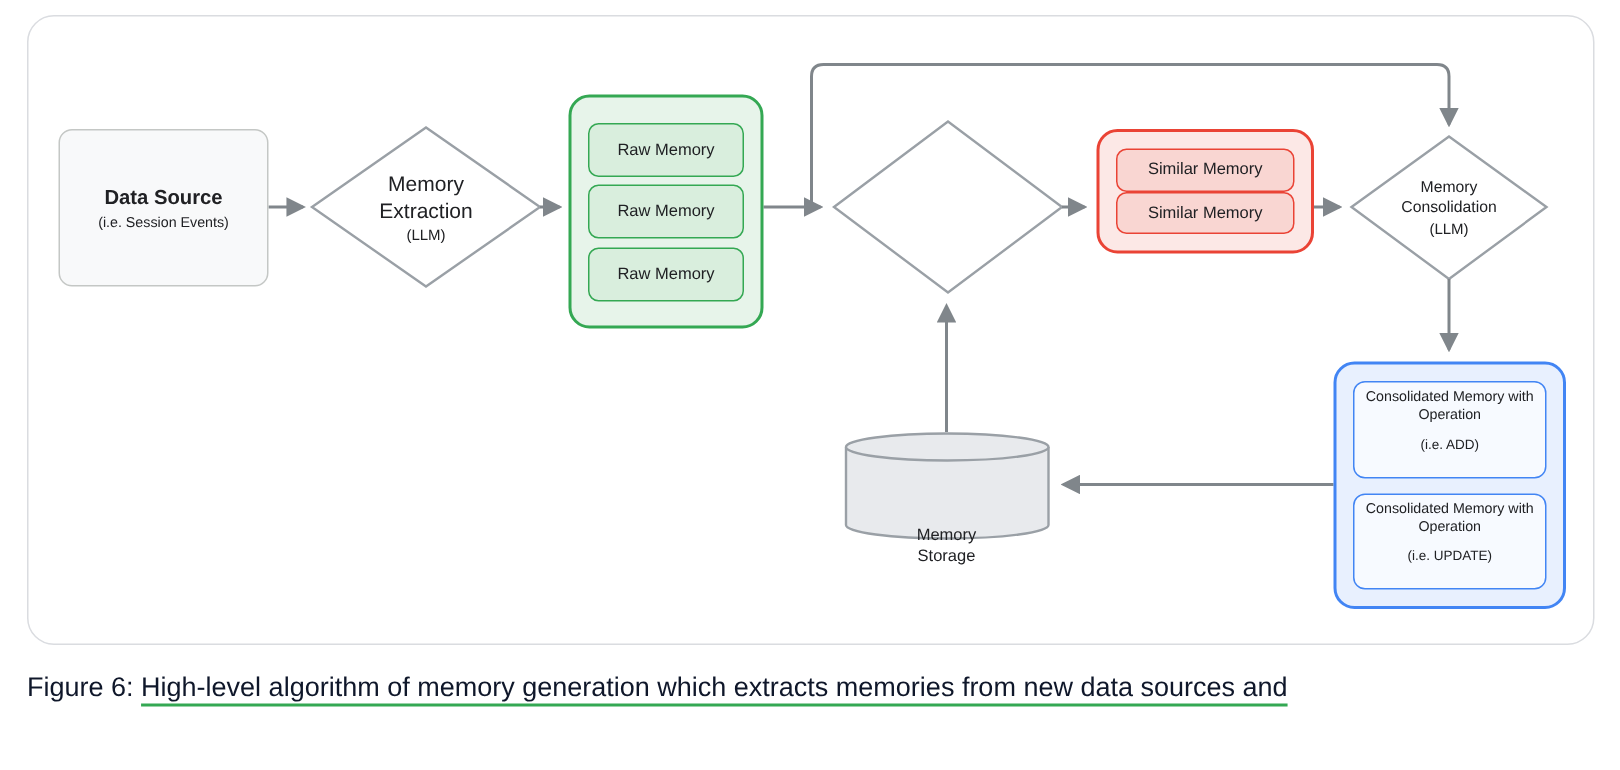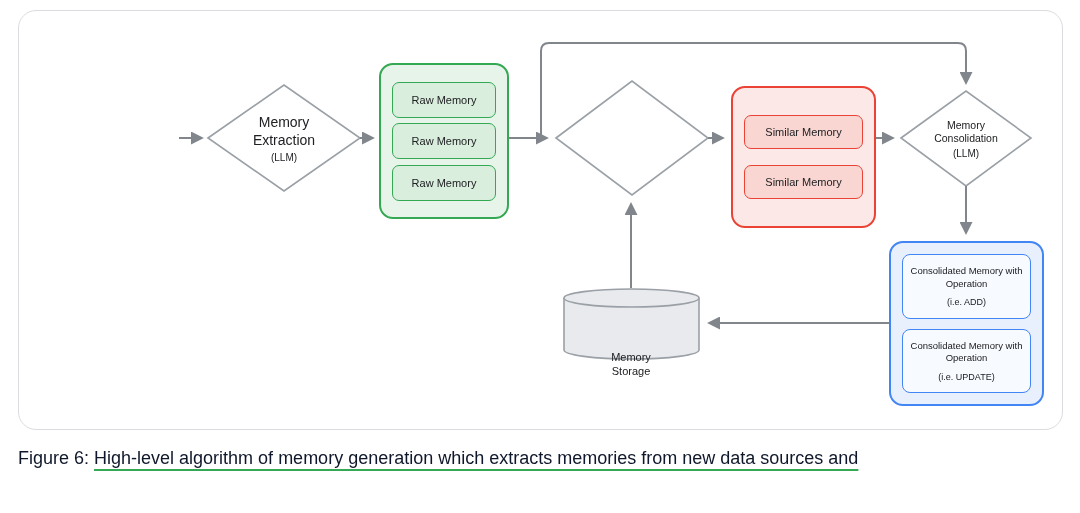--- a/index.html
+++ b/index.html
@@ -17,28 +17,28 @@
         text-align:center;box-sizing:border-box;}
   .dlabel .t{font-size:14px;line-height:1.25;}
   .dlabel .s{font-size:10px;margin-top:3px;}
   .dlabel .ln{display:block;font-size:11.5px;line-height:1.25;}
   .groupbox{position:absolute;display:flex;flex-direction:column;justify-content:space-evenly;
         padding:11px;border-radius:14px;box-sizing:border-box;}
   .green{left:360px;top:52px;width:130px;height:156px;background:var(--green-fill,#e7f4ea);
         border:2px solid var(--green-border,#34a853);}
   .green .item{height:34px;background:#d9eedd;border:1.5px solid var(--green-border,#34a853);border-radius:7px;
         display:flex;align-items:center;justify-content:center;font-size:11px;}
-  .red{left:712px;top:75px;width:145px;height:142px;background:var(--red-fill,#fce8e6);
+  .red{left:712px;top:75px;width:145px;height:83px;background:var(--red-fill,#fce8e6);
         border:2px solid var(--red-border,#ea4335);}
   .red .item{height:32px;background:#f9d6d2;border:1.5px solid var(--red-border,#ea4335);border-radius:7px;
         display:flex;align-items:center;justify-content:center;font-size:11px;}
   .blue{left:870px;top:230px;width:155px;height:165px;background:var(--blue-fill,#e8f0fe);
         border:2px solid var(--blue-border,#4285f4);justify-content:center;gap:10px;}
   .blue .item{flex:1;background:#f7faff;border:1.5px solid var(--blue-border,#4285f4);border-radius:8px;
-        display:flex;flex-direction:column;align-items:center;justify-content:center;text-align:center;padding:4px;}
+        display:flex;flex-direction:column;align-items:center;justify-content:flex-start;text-align:center;padding:4px;}
   .blue .item .t{font-size:9.5px;line-height:1.3;}
   .blue .item .s{font-size:9px;margin-top:7px;}
   .storage-label{left:567px;top:292px;width:90px;height:42px;font-size:11px;line-height:1.3;margin-top:41px;}
   .storage-label .t{font-size:11px;width:64px;}
   .caption{position:absolute;left:18px;top:442px;width:1050px;font-size:18px;line-height:32px;color:#0f172a;}
   .caption .u{text-decoration:underline;text-decoration-color:var(--caption-underline,#34a853);
         text-decoration-thickness:2px;text-underline-offset:5px;}
 </style>
 </head>
 <body>
@@ -67,20 +67,24 @@
         <line x1="490" y1="127" x2="528" y2="127" marker-end="url(#arr)"></line>
         <path d="M522 127 L522 40 Q522 32 530 32 L939 32 Q947 32 947 40 L947 72" marker-end="url(#arr)"></path>
         <line x1="689" y1="127" x2="704" y2="127" marker-end="url(#arr)"></line>
         <line x1="857" y1="127" x2="874" y2="127" marker-end="url(#arr)"></line>
         <line x1="947" y1="175" x2="947" y2="222" marker-end="url(#arr)"></line>
         <line x1="870" y1="312" x2="690" y2="312" marker-end="url(#arr)"></line>
         <line x1="612" y1="277" x2="612" y2="193" marker-end="url(#arr)"></line>
       </g>
     </svg>
 
+    <div class="node datasource">
+      <span class="t">Data Source</span>
+      <span class="s">(i.e. Session Events)</span>
+    </div>
 
     <div class="dlabel" style="left:205px;top:95px;width:120px;height:65px;">
       <span class="t" style="width:82px;">Memory Extraction</span>
       <span class="s">(LLM)</span>
     </div>
 
     <div class="groupbox green">
       <div class="item">
           <span>Raw Memory</span>
         </div>

